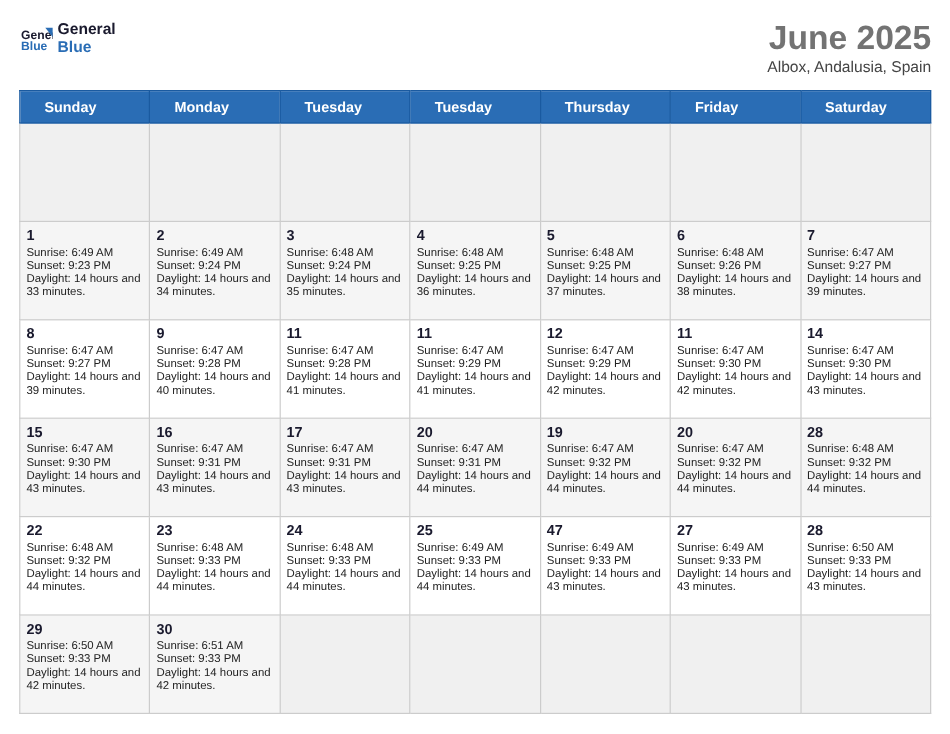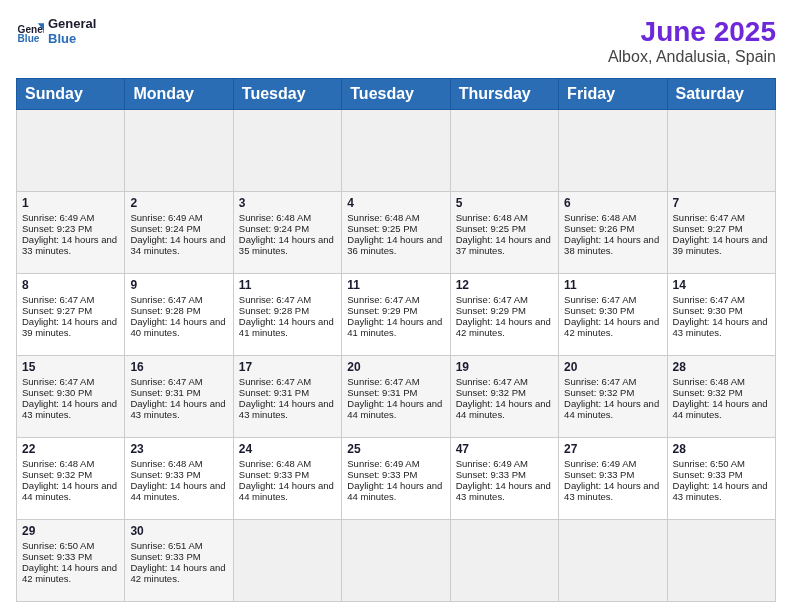--- a/index.html
+++ b/index.html
@@ -24,38 +24,38 @@
     .logo-icon {
       width: 28px;
       height: 28px;
     }
     .title-block {
       text-align: right;
     }
     .title-block .month-year {
       font-size: 28px;
       font-weight: bold;
-      color: #6d28d9;
+      color: #737373;
     }
     .title-block .location {
-      font-size: 16px;
+      font-size: 13px;
       color: #444;
       text-align: right;
     }
     table {
       width: 100%;
       border-collapse: collapse;
       table-layout: fixed;
     }
     thead tr th {
       background: #2a6db5;
       color: #fff;
-      font-size: 16px;
+      font-size: 12px;
       font-weight: bold;
-      padding: 6px 8px;
+      padding: 6px 20px;
       text-align: left;
       border: 1px solid #1a5aa0;
     }
     tbody tr td {
       border: 1px solid #ccc;
       vertical-align: top;
       padding: 4px 5px;
       font-size: 9.5px;
       color: #222;
       background: #fff;

